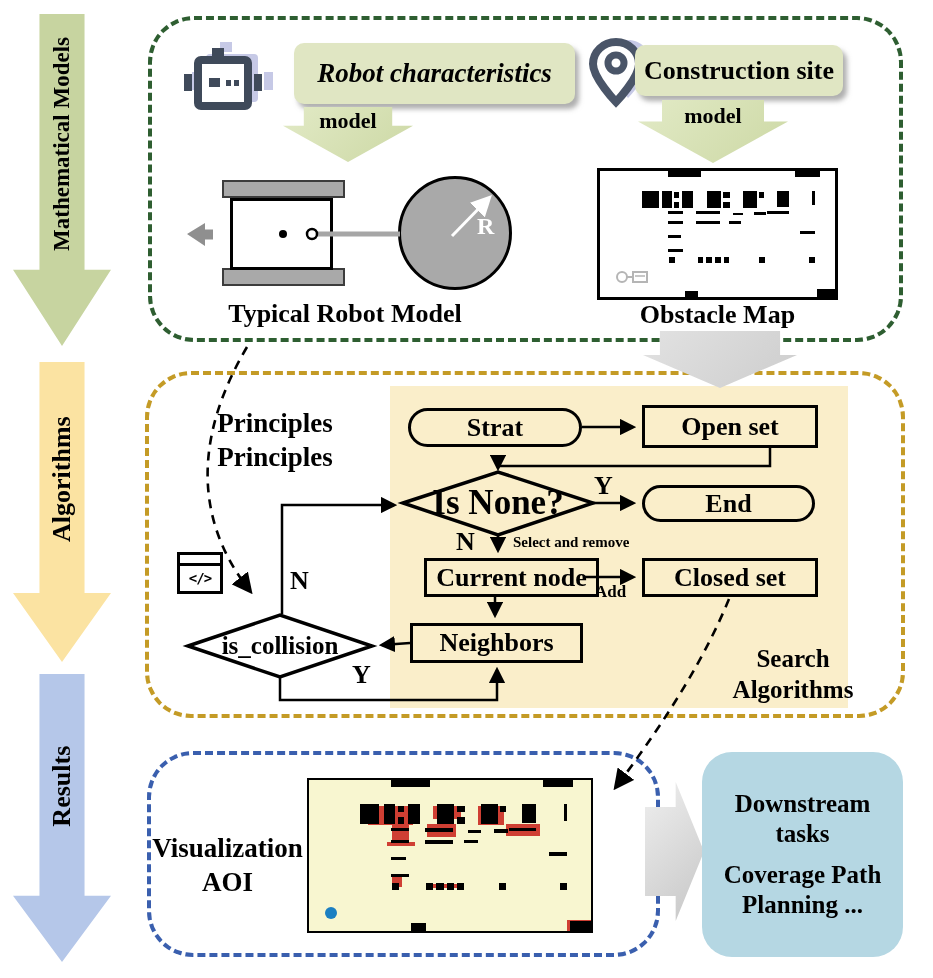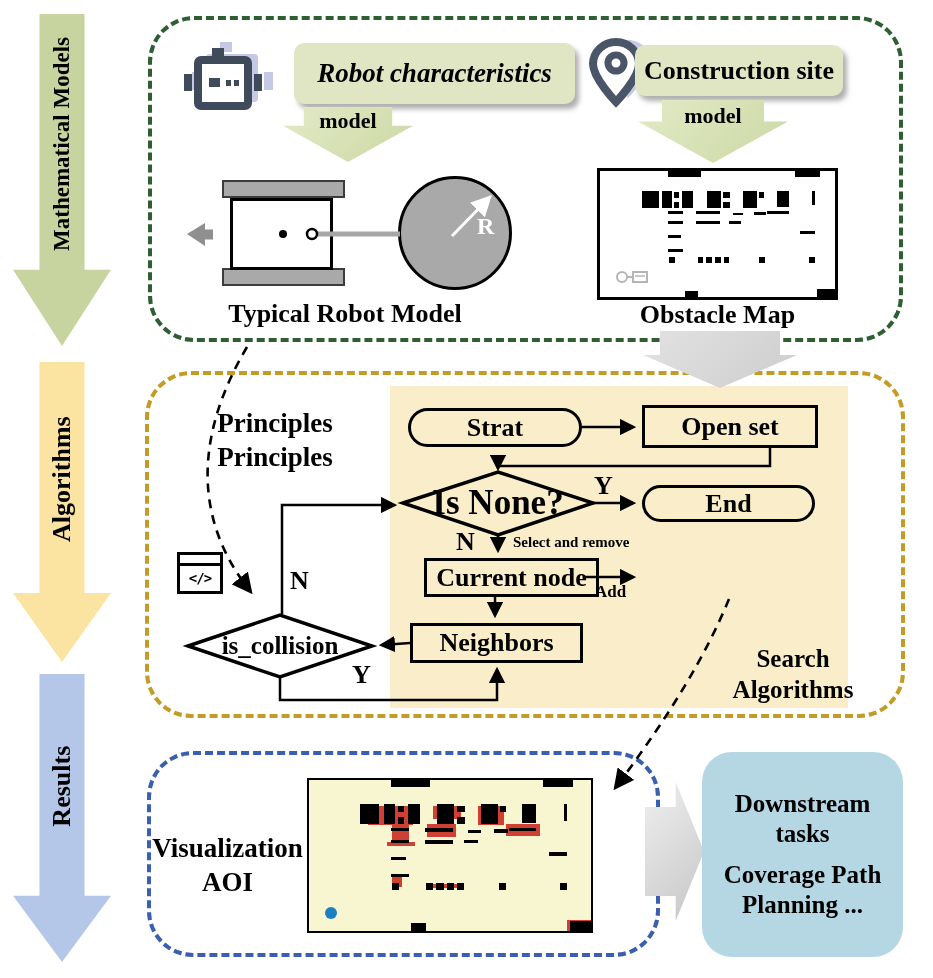--- a/index.html
+++ b/index.html
@@ -186,20 +186,21 @@
 
   <div class="code-icon" style="left:177px;top:552px;width:46px;height:42px;">
     <div class="code-top"></div>
     <div class="code-body">&lt;/&gt;</div>
   </div>
 
   <div class="node" style="left:642px;top:405px;width:176px;height:43px;">Open set</div>
   <div class="node stadium" style="left:408px;top:408px;width:174px;height:39px;">Strat</div>
   <div class="node stadium" style="left:642px;top:485px;width:173px;height:37px;">End</div>
   <div class="node" style="left:408px;top:558px;width:175px;height:39px;margin-left:16px;">Current node</div>
+  <div class="node" style="left:642px;top:558px;width:176px;height:39px;">Closed set</div>
   <div class="node" style="left:410px;top:623px;width:173px;height:40px;">Neighbors</div>
 
   <div class="dtext" style="left:413px;top:487px;width:170px;height:32px;font-size:35px;">Is None?</div>
   <div class="dtext" style="left:198px;top:630px;width:164px;height:32px;font-size:25px;">is_collision</div>
 
   <div class="lbl big-lbl" style="left:594px;top:471px;">Y</div>
   <div class="lbl big-lbl" style="left:456px;top:527px;">N</div>
   <div class="lbl small-lbl" style="left:505px;top:534px;margin-left:8px;">Select and remove</div>
   <div class="lbl mid-lbl" style="left:595px;top:582px;font-family:Liberation Serif, serif;">Add</div>
   <div class="lbl big-lbl" style="left:290px;top:566px;">N</div>

